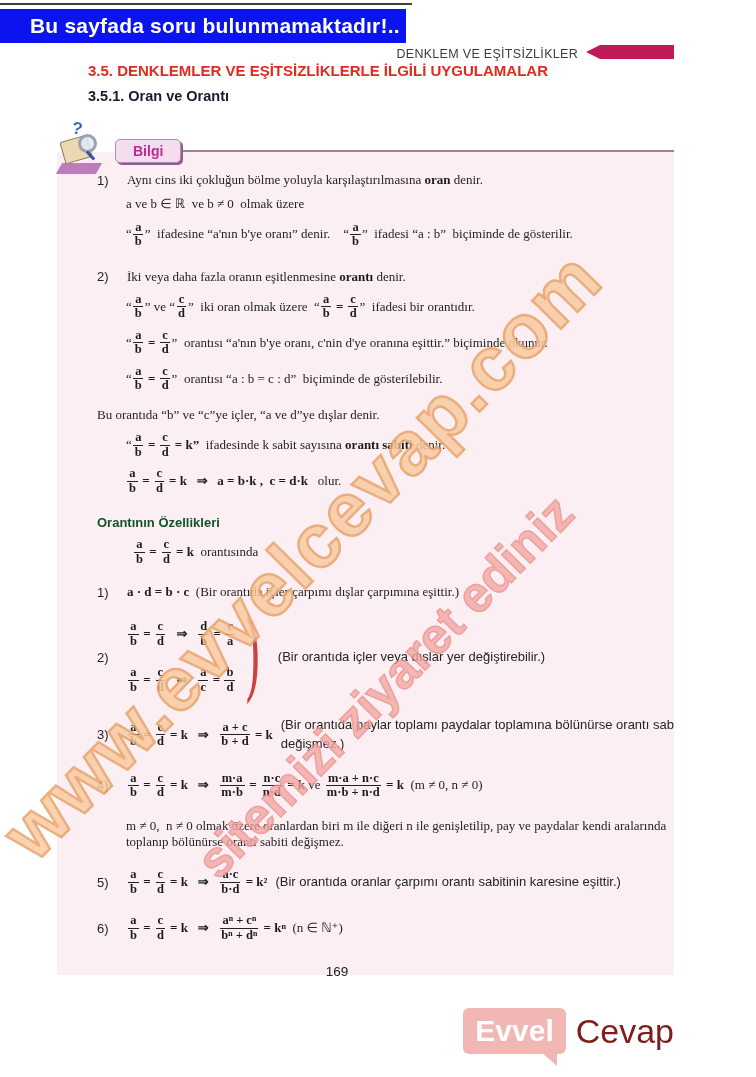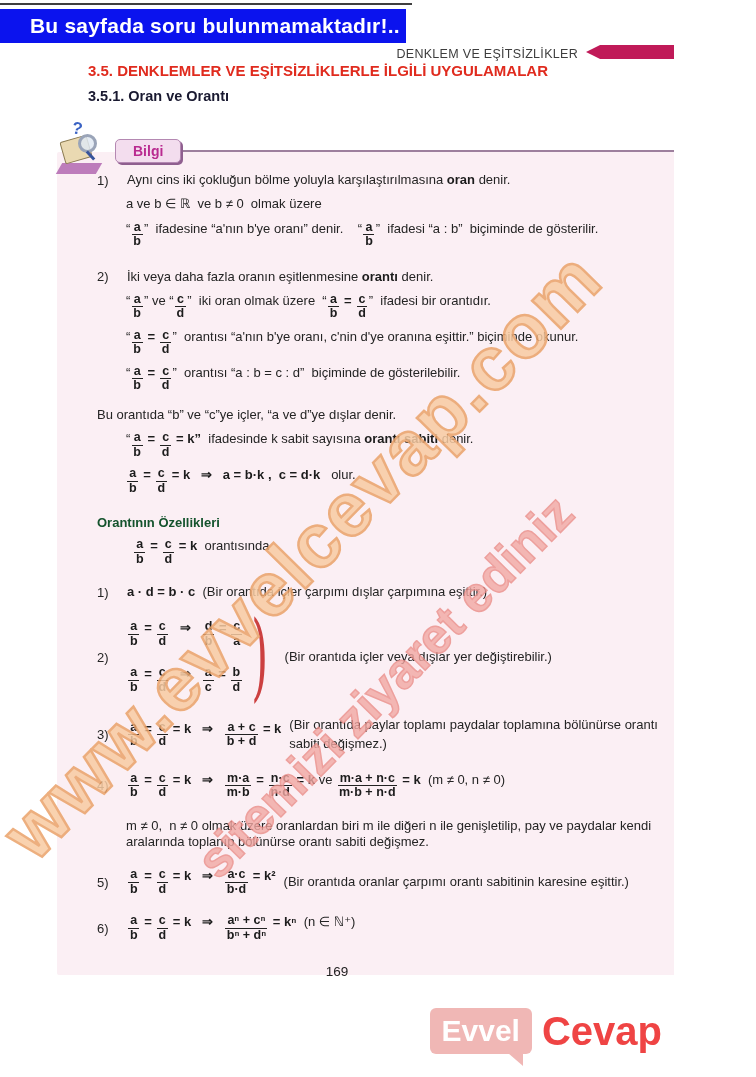--- a/index.html
+++ b/index.html
@@ -29,21 +29,21 @@
               border:1px solid #8a7a50;border-radius:2px;transform:rotate(-16deg);}
   .bicon .lens{position:absolute;left:23px;top:10px;width:13px;height:13px;border:3px solid #9aa4b8;
                border-radius:50%;background:rgba(225,233,242,.85);}
   .bicon .handle{position:absolute;left:34px;top:26px;width:3px;height:11px;background:#37539b;transform:rotate(-42deg);}
   .bicon .qm{position:absolute;left:17px;top:-5px;color:#3b63c4;font-weight:bold;font-size:17px;transform:rotate(10deg);}
   
   .content{padding:20px 10px 0 26px;font-size:13px;position:relative;z-index:1;}
   .line{display:flex;align-items:center;}
   .lnum{flex:0 0 30px;}
   .lbody{flex:1;display:flex;align-items:center;min-width:0;}
-  .mline{display:inline-flex;flex-wrap:wrap;white-space:pre-wrap;line-height:1.25;}
+  .mline{display:inline-flex;align-items:center;flex-wrap:wrap;white-space:pre-wrap;line-height:1.25;font-family:Liberation Serif, serif;}
   .mb{font-weight:700;color:#1c1c1c;}
   .frac{display:inline-flex;flex-direction:column;align-items:center;font-weight:700;color:#1c1c1c;
         font-size:12.5px;line-height:1.08;margin:0 1px;}
   .frac .num{border-bottom:1.3px solid #222;padding:0 2px;}
   .frac .den{padding:0 2px;}
   .inote{flex:1;min-width:0;margin-left:8px;line-height:1.45;}
   .k-item{margin-left:14px;margin-top:20px;}
   .k-item2{margin-left:14px;margin-top:18px;}
   .k-math{margin-left:43px;margin-top:8px;}
   .k-math2{margin-left:50px;margin-top:8px;}
@@ -59,26 +59,26 @@
   .bnote{margin-left:6px;line-height:1.4;}
   
   .wm1{position:absolute;left:16px;top:802px;transform:rotate(-45.5deg);transform-origin:0 50%;
        font-size:76px;font-weight:bold;letter-spacing:2px;color:#f8cba2;
        -webkit-text-stroke:2.5px #eaa269;opacity:.85;white-space:nowrap;z-index:6;pointer-events:none;}
   .wm2{position:absolute;left:206px;top:840px;transform:rotate(-45.5deg);transform-origin:0 50%;
        font-size:50px;font-weight:bold;color:#f2a8a3;-webkit-text-stroke:1.5px #ea8d88;
        opacity:.8;white-space:nowrap;z-index:5;pointer-events:none;}
   
   .pagenum{position:absolute;left:0;width:100%;top:964px;text-align:center;font-size:13.5px;color:#222;}
-  .logo{position:absolute;right:12px;top:1008px;display:flex;align-items:center;gap:10px;}
+  .logo{position:absolute;right:0;top:1008px;display:flex;align-items:center;gap:10px;}
   .bubble{position:relative;background:#f0b7b5;color:#fff;font-weight:bold;font-size:30px;
           padding:6px 12px;border-radius:6px;}
   .bubble::after{content:"";position:absolute;right:9px;bottom:-12px;width:0;height:0;
           border-top:13px solid #f0b7b5;border-left:15px solid transparent;}
-  .cevap{color:#ef4444;font-weight:bold;font-size:40px;}
+  .cevap{color:#7f1d1d;font-weight:normal;font-size:34px;}
 </style>
 </head>
 <body>
 
 <div class="page">
 
   <div class="topline"></div>
   <div class="banner">Bu sayfada soru bulunmamaktadır!..</div>
 
   <div class="chapter">DENKLEM VE EŞİTSİZLİKLER</div>

